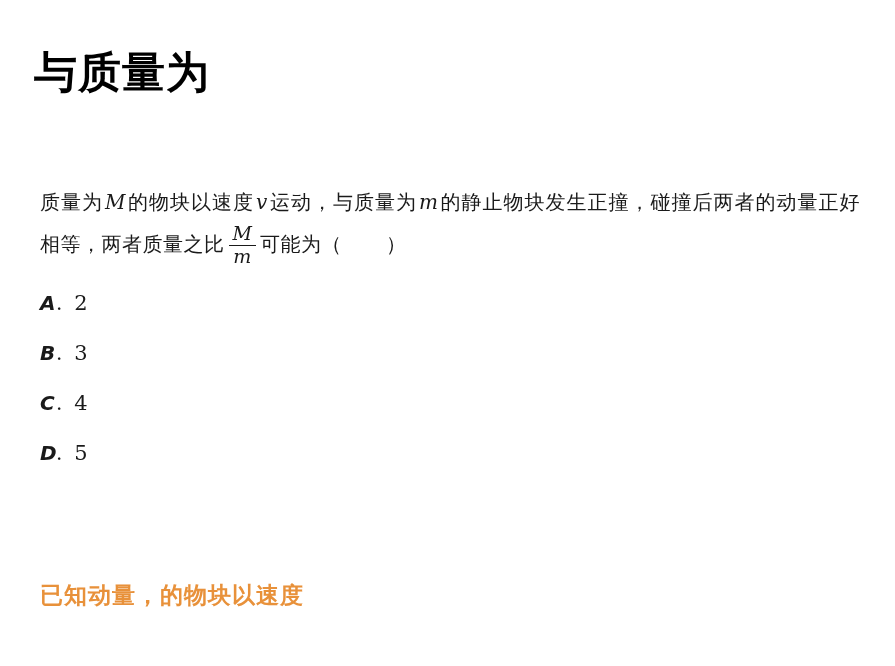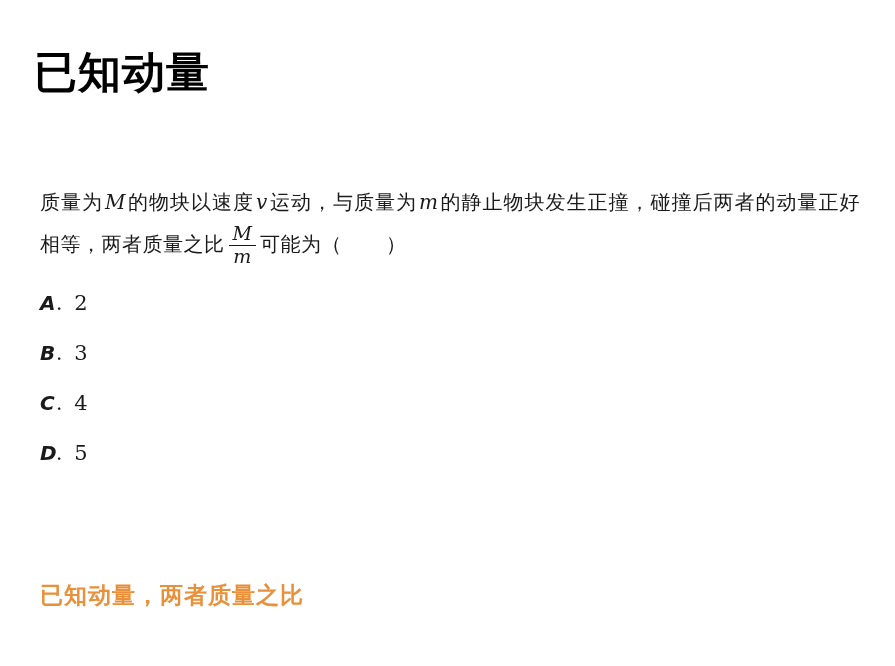--- a/index.html
+++ b/index.html
@@ -114,21 +114,21 @@
     font-size: 23px;
     letter-spacing: 1px;
     color: #E8913A;
   }
 </style>
 </head>
 <body>
 
 <div class="slide">
 
-  <div class="title">已知动量</div>
+  <div class="title">与质量为</div>
 
   <div class="body">
     <div class="stem">
       <span class="cn">质量为</span><span class="mathit">M</span><span class="cn">的物块以速度</span><span class="mathit">v</span><span class="cn">运动，与质量为</span><span class="mathit">m</span><span class="cn">的静止物块发生正撞，碰撞后两者的动量正好相等，两者质量之比</span><span class="frac"><span class="num">M</span><span class="bar"></span><span class="den">m</span></span><span class="cn">可能为（</span><span style="display:inline-block;width:44px"></span><span class="cn">）</span>
     </div>
 
     <div class="choices">
       <div class="choice">
         <span class="choice-letter">A</span>
         <span class="choice-dot">.</span>
@@ -145,15 +145,15 @@
         <span class="choice-value">4</span>
       </div>
       <div class="choice">
         <span class="choice-letter">D</span>
         <span class="choice-dot">.</span>
         <span class="choice-value">5</span>
       </div>
     </div>
   </div>
 
-  <div class="footnote">已知动量，两者质量之比</div>
+  <div class="footnote">已知动量，的物块以速度</div>
 
 </div>
 
 </body></html>

